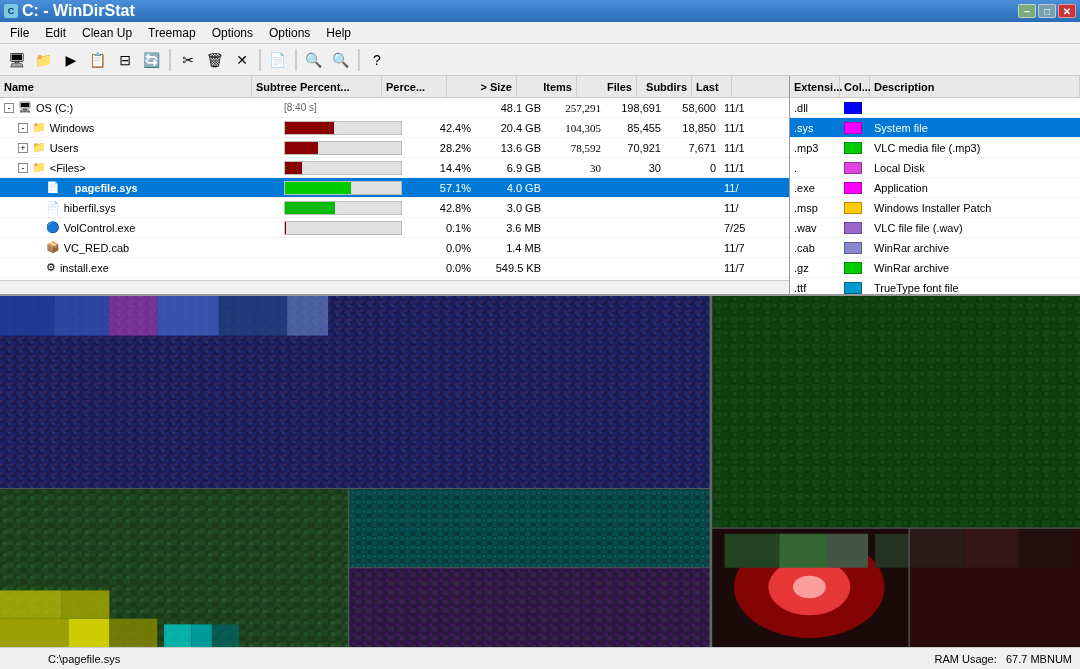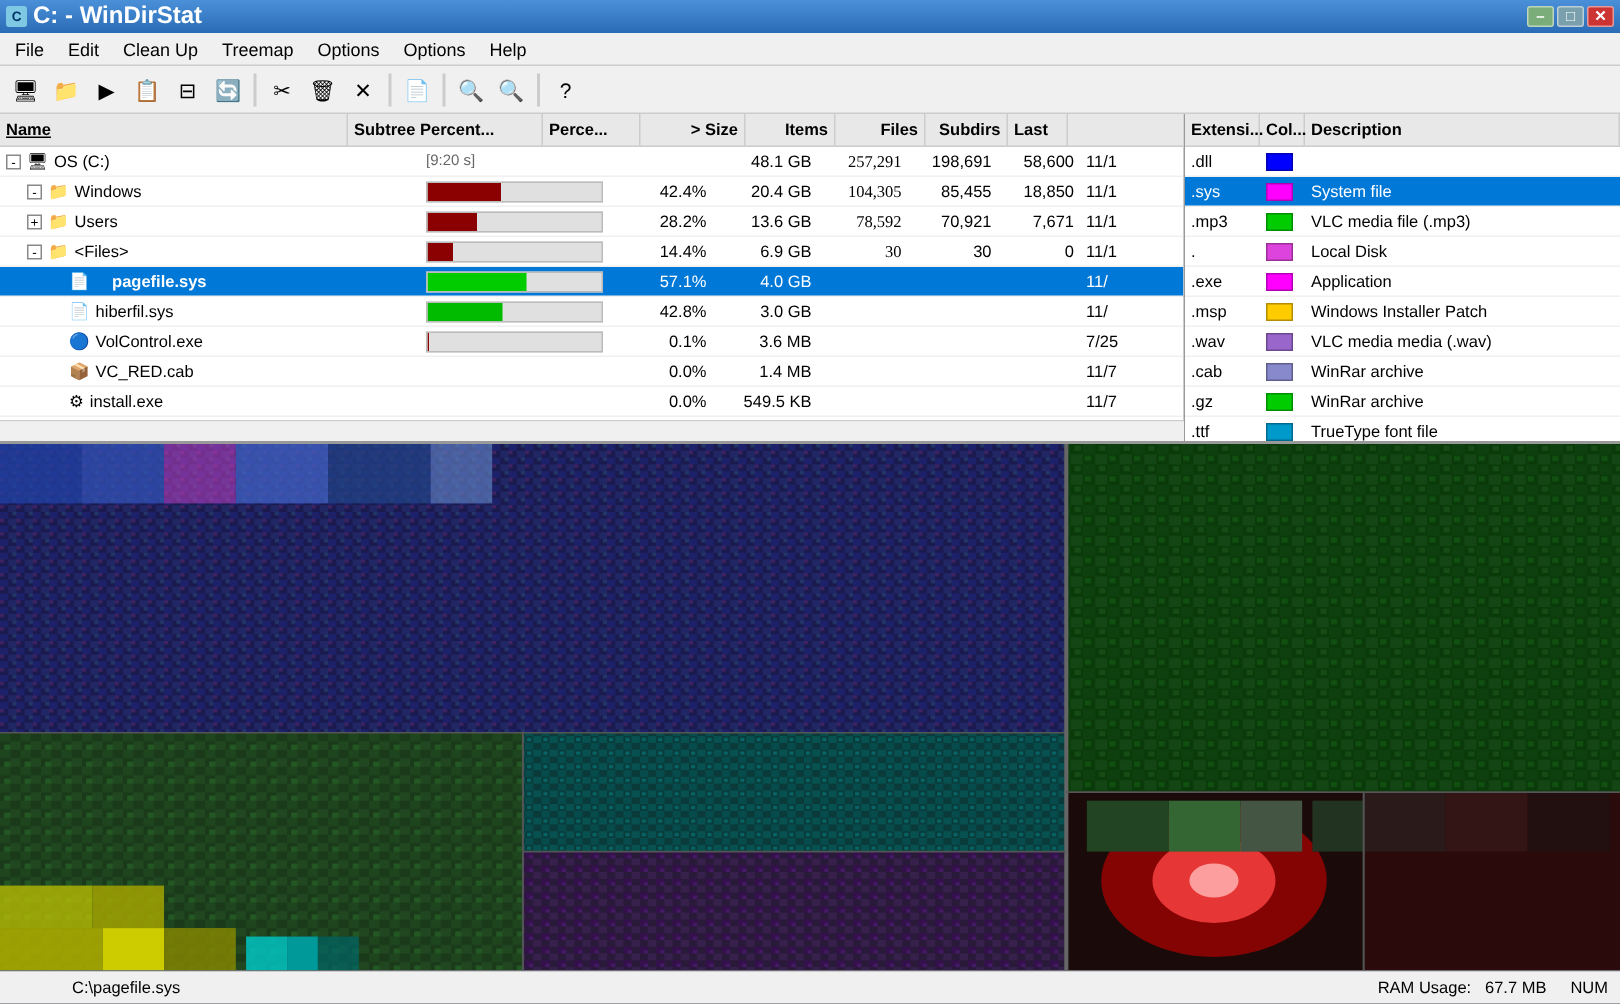--- a/index.html
+++ b/index.html
@@ -143,21 +143,21 @@
       border-right: 1px solid #ccc;
       height: 100%;
       display: flex;
       align-items: center;
       font-weight: bold;
       font-size: 11px;
       cursor: pointer;
       white-space: nowrap;
       overflow: hidden;
     }
-    .col-name { width: 232px; text-decoration: underline; }
+    .col-name { width: 252px; }
     .col-subtree { width: 130px; }
     .col-pct { width: 65px; }
     .col-size { width: 70px; text-align: right; justify-content: flex-end; }
     .col-items { width: 60px; text-align: right; justify-content: flex-end; }
     .col-files { width: 60px; text-align: right; justify-content: flex-end; }
     .col-subdirs { width: 55px; text-align: right; justify-content: flex-end; }
     .col-last { width: 40px; }
 
     #file-tree-body {
       overflow-y: auto;
@@ -317,21 +317,21 @@
       display: flex;
       align-items: center;
       padding: 0 8px;
       justify-content: space-between;
       font-size: 11px;
     }
     #status-path { flex: 1; margin-left: 40px; }
     #status-right {
       display: flex;
       align-items: center;
-      gap: 16px;
+      gap: 0;
     }
 
     
     ::-webkit-scrollbar { width: 12px; height: 12px; }
     ::-webkit-scrollbar-track { background: #f0f0f0; }
     ::-webkit-scrollbar-thumb { background: #c0c0c0; border: 1px solid #999; }
 
     
     #treemap-svg {
       width: 100%;
@@ -398,21 +398,21 @@
         <div class="col-header col-subdirs">Subdirs</div>
         <div class="col-header col-last">Last</div>
       </div>
       <div id="file-tree-body">
           <div class="tree-row">
             <div class="cell cell-name" style="padding-left: 4px;">
               <div class="expand-btn">-</div>
               <span class="tree-icon" style="font-size: 11px;">🖥</span>
               <span>OS (C:)</span>
             </div>
-            <div class="cell cell-subtree" style="font-size: 10px; color: rgb(102, 102, 102);">[9:20 s]</div>
+            <div class="cell cell-subtree" style="font-size: 10px; color: rgb(102, 102, 102);">[8:40 s]</div>
             <div class="cell cell-pct"></div>
             <div class="cell cell-size">48.1 GB</div>
             <div class="cell cell-items">257,291</div>
             <div class="cell cell-files">198,691</div>
             <div class="cell cell-subdirs">58,600</div>
             <div class="cell cell-last">11/1</div>
           </div>
           <div class="tree-row">
             <div class="cell cell-name" style="padding-left: 18px;">
               <div class="expand-btn">-</div>
@@ -601,21 +601,21 @@
             <div class="ext-cell ext-cell-col">
               <span class="color-square" style="background: rgb(255, 204, 0);"></span>
             </div>
             <div class="ext-cell ext-cell-desc">Windows Installer Patch</div>
           </div>
           <div class="ext-row">
             <div class="ext-cell ext-cell-ext">.wav</div>
             <div class="ext-cell ext-cell-col">
               <span class="color-square" style="background: rgb(153, 102, 204);"></span>
             </div>
-            <div class="ext-cell ext-cell-desc">VLC media media (.wav)</div>
+            <div class="ext-cell ext-cell-desc">VLC file file (.wav)</div>
           </div>
           <div class="ext-row">
             <div class="ext-cell ext-cell-ext">.cab</div>
             <div class="ext-cell ext-cell-col">
               <span class="color-square" style="background: rgb(136, 136, 204);"></span>
             </div>
             <div class="ext-cell ext-cell-desc">WinRar archive</div>
           </div>
           <div class="ext-row">
             <div class="ext-cell ext-cell-ext">.gz</div>

